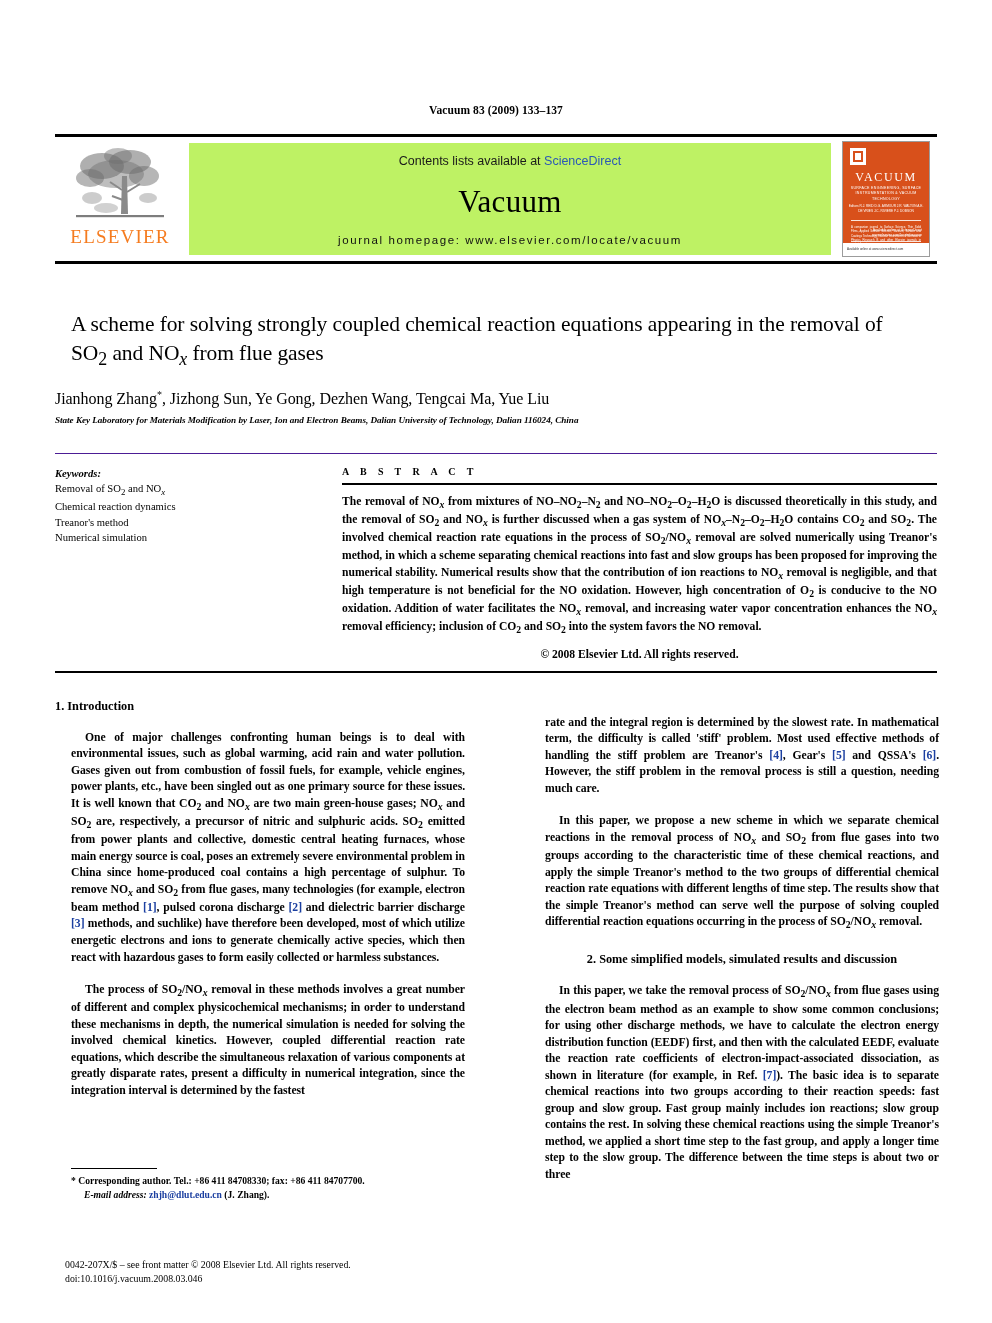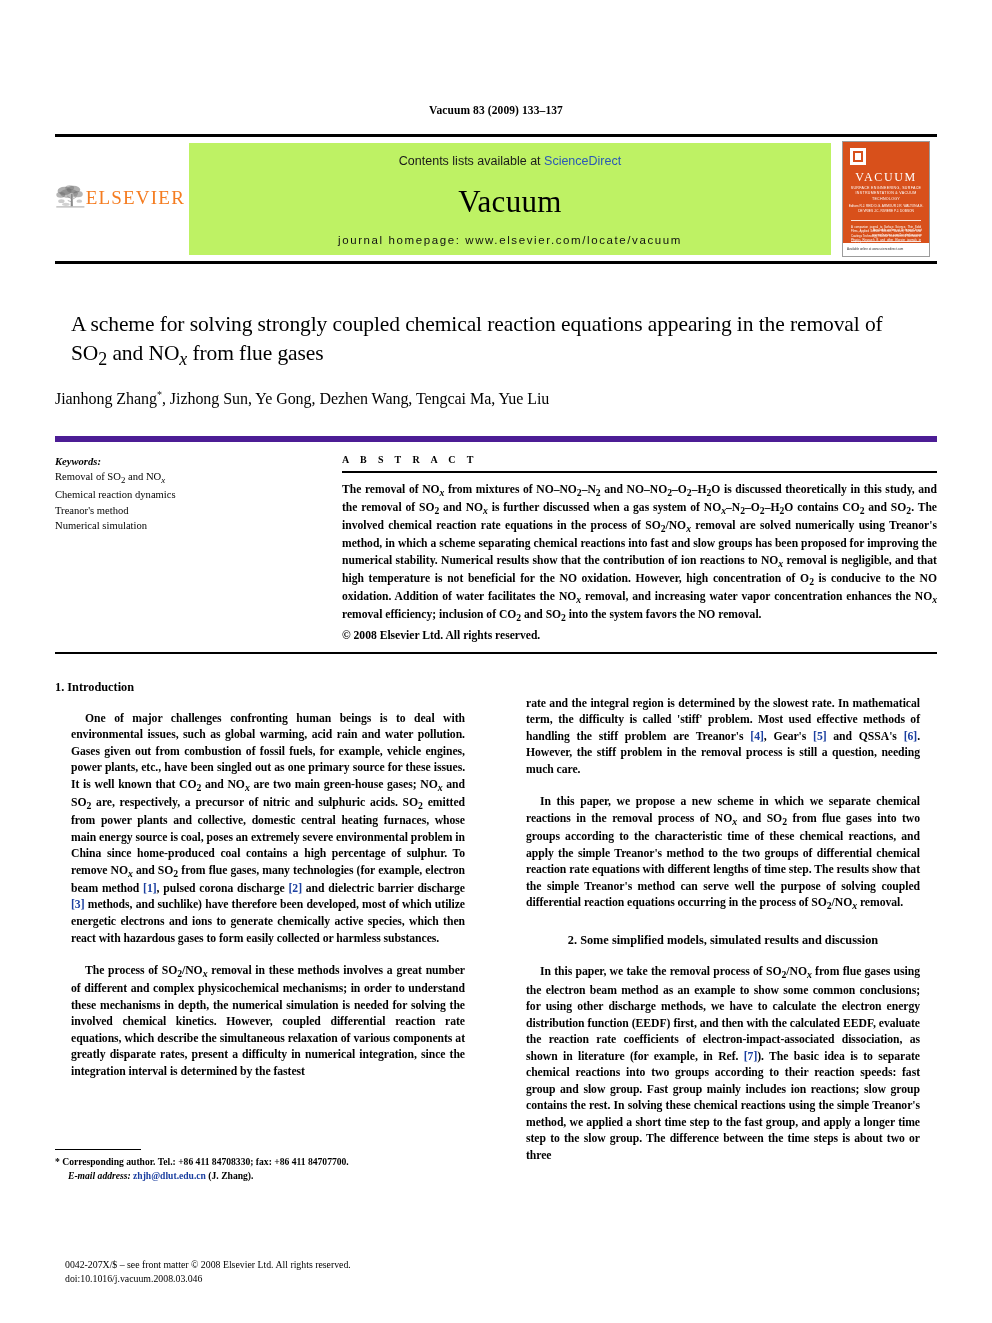--- a/index.html
+++ b/index.html
@@ -32,21 +32,21 @@
     border-bottom: 3px solid #000;
     height: 130px;
     display: flex;
     align-items: stretch;
     position: relative;
   }
   .elsevier-logo {
     width: 130px;
     flex: 0 0 130px;
     display: flex;
-    flex-direction: row;
+    flex-direction: column;
     align-items: center;
     justify-content: center;
     padding-bottom: 4px;
   }
   .tree-svg { display:block; }
   .elsevier-word {
     font-family: "Liberation Serif", serif;
     color: #F57C20;
     font-size: 19px;
     letter-spacing: 1.2px;
@@ -129,21 +129,21 @@
     font-size: 9.2px;
     font-style: italic;
     font-weight: bold;
     margin-top: 7px;
     letter-spacing: -.05px;
   }
 
   
   .info-band {
     margin-top: 28px;
-    border-top: 6px solid #4c1d95;
+    border-top: 1px solid #4c1d95;
     display: flex;
     padding-top: 12px;
   }
   .keywords-col {
     width: 278px;
     flex: 0 0 278px;
     font-size: 10.6px;
     line-height: 1.45;
   }
   .keywords-col .kw-head { font-style: italic; font-weight: bold; }
@@ -156,52 +156,52 @@
     margin-bottom: 6px;
   }
   .abstract-rule-top { border-top: 2px solid #000; margin-bottom: 9px; }
   .abstract-text {
     font-size: 11.6px;
     line-height: 1.42;
     text-align: justify;
     font-weight: bold;
   }
   .copyright-line {
-    text-align: left;
+    text-align: center;
     font-size: 11.6px;
     font-weight: bold;
-    margin-top: 4px;
+    margin-top: 11px;
   }
   .info-band-bottom { border-bottom: 2px solid #000; margin-top: 10px; }
 
   
   .body-cols {
     margin-top: 26px;
     display: flex;
-    gap: 29px;
+    gap: 48px;
   }
   .col { width: 426px; flex: 0 0 426px; position: relative; }
   .sec-head {
     font-size: 12.3px;
     font-weight: bold;
     margin: 0 0 13px 0;
   }
   .sec-head.spaced { margin-top: 20px; text-align: center; }
   p.body {
     font-size: 11.7px;
     line-height: 1.415;
     text-align: justify;
     margin: 16px;
     text-indent: 14px;
     font-weight: bold;
     letter-spacing: -.05px;
   }
   p.body + p.body { margin-top: 0; }
   .ref { color: #1b3fa0; }
-  .footnote-wrap { position: absolute; bottom: 0; left: 0; width: 100%; }
+  .footnote-wrap { position: absolute; bottom: 0; left: 16px; width: 100%; }
   .footnote-rule { width: 86px; border-top: 1px solid #000; margin-bottom: 5px; }
   .footnote {
     font-size: 9.6px;
     line-height: 1.45;
     font-weight: bold;
     padding-left: 9px;
     text-indent: -9px;
   }
   .footnote .em { font-style: italic; }
   .footnote a, .mail { color: #1b3fa0; }
@@ -275,20 +275,21 @@
     </div>
   </div>
 
   <div class="title-block">
     <h1 class="article-title">
       A scheme for solving strongly coupled chemical reaction equations appearing in the removal of SO<sub>2</sub> and NO<sub><i>x</i></sub> from flue gases
     </h1>
     <div class="authors">
       Jianhong Zhang<sup>*</sup>, Jizhong Sun, Ye Gong, Dezhen Wang, Tengcai Ma, Yue Liu
     </div>
+    <div class="affiliation">State Key Laboratory for Materials Modification by Laser, Ion and Electron Beams, Dalian University of Technology, Dalian 116024, China</div>
   </div>
 
   <div class="info-band">
     <div class="keywords-col">
       <div class="kw-head">Keywords:</div>
       <div class="kw">Removal of SO<sub>2</sub> and NO<sub><i>x</i></sub></div>
       <div class="kw">Chemical reaction dynamics</div>
       <div class="kw">Treanor's method</div>
       <div class="kw">Numerical simulation</div>
     </div>

